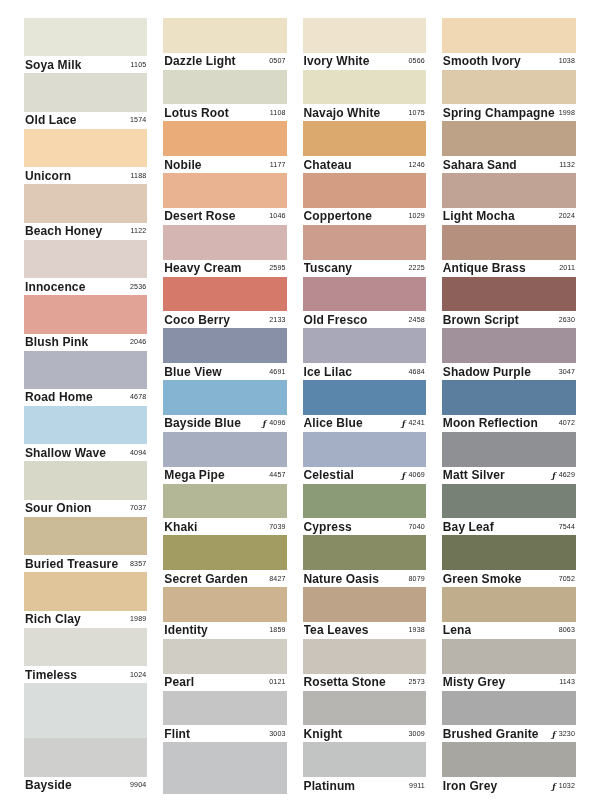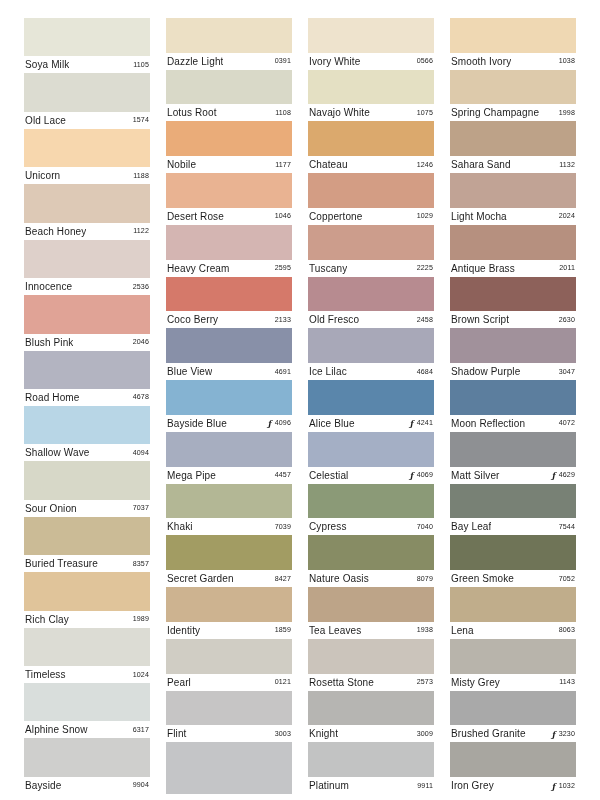--- a/index.html
+++ b/index.html
@@ -46,27 +46,27 @@
     height: 17px;
     flex: 0 0 17px;
     display: flex;
     align-items: center;
     justify-content: space-between;
     background: #ffffff;
     padding: 0 1px;
   }
 
   .swatch-name {
-    font-size: 10px;
+    font-size: 12px;
     color: #1c1c1c;
     letter-spacing: 0.12px;
     white-space: nowrap;
     overflow: hidden;
     text-overflow: ellipsis;
-    font-weight: 400;
+    font-weight: 700;
   }
 
   .swatch-code-wrap {
     display: flex;
     align-items: flex-end;
     gap: 3px;
     flex: 0 0 auto;
     padding-left: 4px;
   }
 
@@ -196,44 +196,38 @@
         <div class="swatch-color" style="background: rgb(220, 220, 212);"></div>
         <div class="swatch-label">
           <span class="swatch-name">Timeless</span>
           <span class="swatch-code-wrap">
             <span class="swatch-code">1024</span>
           </span>
         </div>
       </div>
       <div class="swatch-cell">
         <div class="swatch-color" style="background: rgb(217, 222, 220);"></div>
-        <div class="swatch-label">
-          <span class="swatch-name">Alphine Snow</span>
-          <span class="swatch-code-wrap">
-            <span class="swatch-code">6317</span>
-          </span>
-        </div>
       </div>
       <div class="swatch-cell">
         <div class="swatch-color" style="background: rgb(207, 207, 205);"></div>
         <div class="swatch-label">
           <span class="swatch-name">Bayside</span>
           <span class="swatch-code-wrap">
             <span class="swatch-code">9904</span>
           </span>
         </div>
       </div>
     </div>
     <div class="column">
       <div class="swatch-cell">
         <div class="swatch-color" style="background: rgb(236, 224, 197);"></div>
         <div class="swatch-label">
           <span class="swatch-name">Dazzle Light</span>
           <span class="swatch-code-wrap">
-            <span class="swatch-code">0391</span>
+            <span class="swatch-code">0507</span>
           </span>
         </div>
       </div>
       <div class="swatch-cell">
         <div class="swatch-color" style="background: rgb(217, 217, 200);"></div>
         <div class="swatch-label">
           <span class="swatch-name">Lotus Root</span>
           <span class="swatch-code-wrap">
             <span class="swatch-code">1108</span>
           </span>

